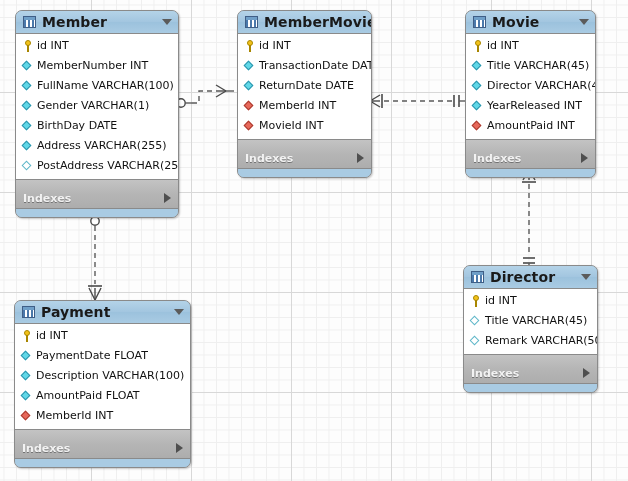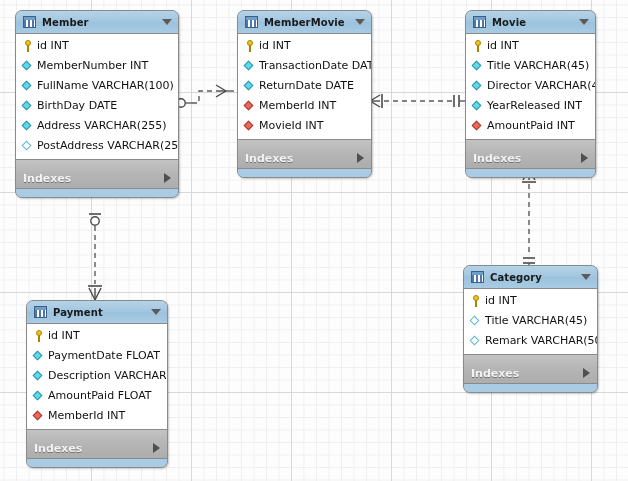--- a/index.html
+++ b/index.html
@@ -71,21 +71,21 @@
     background:
       linear-gradient(to right,
         #4b79ab 0px, #4b79ab 2px,
         #ffffff 2px, #ffffff 4px,
         #4b79ab 4px, #4b79ab 6px,
         #ffffff 6px, #ffffff 8px,
         #4b79ab 8px, #4b79ab 10px,
         #ffffff 10px);
   }
   .tbl-title {
-    font-size: 10px;
+    font-size: 14px;
     font-weight: bold;
     color: #1a1a1a;
     white-space: nowrap;
     letter-spacing: 0.1px;
   }
   .tbl-caret {
     margin-left: auto;
     width: 0; height: 0;
     border-left: 5px solid transparent;
     border-right: 5px solid transparent;
@@ -281,20 +281,26 @@
       <div class="col-row">
         <span class="ico ico-dia dia-cyan">
             <span></span>
           </span>
         <span class="col-name">FullName VARCHAR(100)</span>
       </div>
       <div class="col-row">
         <span class="ico ico-dia dia-cyan">
             <span></span>
           </span>
+        <span class="col-name">Gender VARCHAR(1)</span>
+      </div>
+      <div class="col-row">
+        <span class="ico ico-dia dia-cyan">
+            <span></span>
+          </span>
         <span class="col-name">BirthDay DATE</span>
       </div>
       <div class="col-row">
         <span class="ico ico-dia dia-cyan">
             <span></span>
           </span>
         <span class="col-name">Address VARCHAR(255)</span>
       </div>
       <div class="col-row">
         <span class="ico ico-dia dia-hollow">
@@ -392,21 +398,21 @@
     <div class="tbl-indexes">
       <span class="idx-label">Indexes</span>
       <span class="idx-arrow"></span>
     </div>
     <div class="tbl-foot"></div>
   </div>
 
   <div class="table-box" style="left:463px; top:265px; width:135px;">
     <div class="tbl-header">
       <span class="tbl-icon"></span>
-      <span class="tbl-title">Category</span>
+      <span class="tbl-title">Director</span>
       <span class="tbl-caret"></span>
     </div>
     <div class="tbl-body">
       <div class="col-row">
         <span class="ico ico-key"></span>
         <span class="col-name">id INT</span>
       </div>
       <div class="col-row">
         <span class="ico ico-dia dia-hollow">
             <span></span>
@@ -420,21 +426,21 @@
         <span class="col-name">Remark VARCHAR(500)</span>
       </div>
     </div>
     <div class="tbl-indexes">
       <span class="idx-label">Indexes</span>
       <span class="idx-arrow"></span>
     </div>
     <div class="tbl-foot"></div>
   </div>
 
-  <div class="table-box" style="left:26px; top:300px; width:142px;">
+  <div class="table-box" style="left:14px; top:300px; width:177px;">
     <div class="tbl-header">
       <span class="tbl-icon"></span>
       <span class="tbl-title">Payment</span>
       <span class="tbl-caret"></span>
     </div>
     <div class="tbl-body">
       <div class="col-row">
         <span class="ico ico-key"></span>
         <span class="col-name">id INT</span>
       </div>

